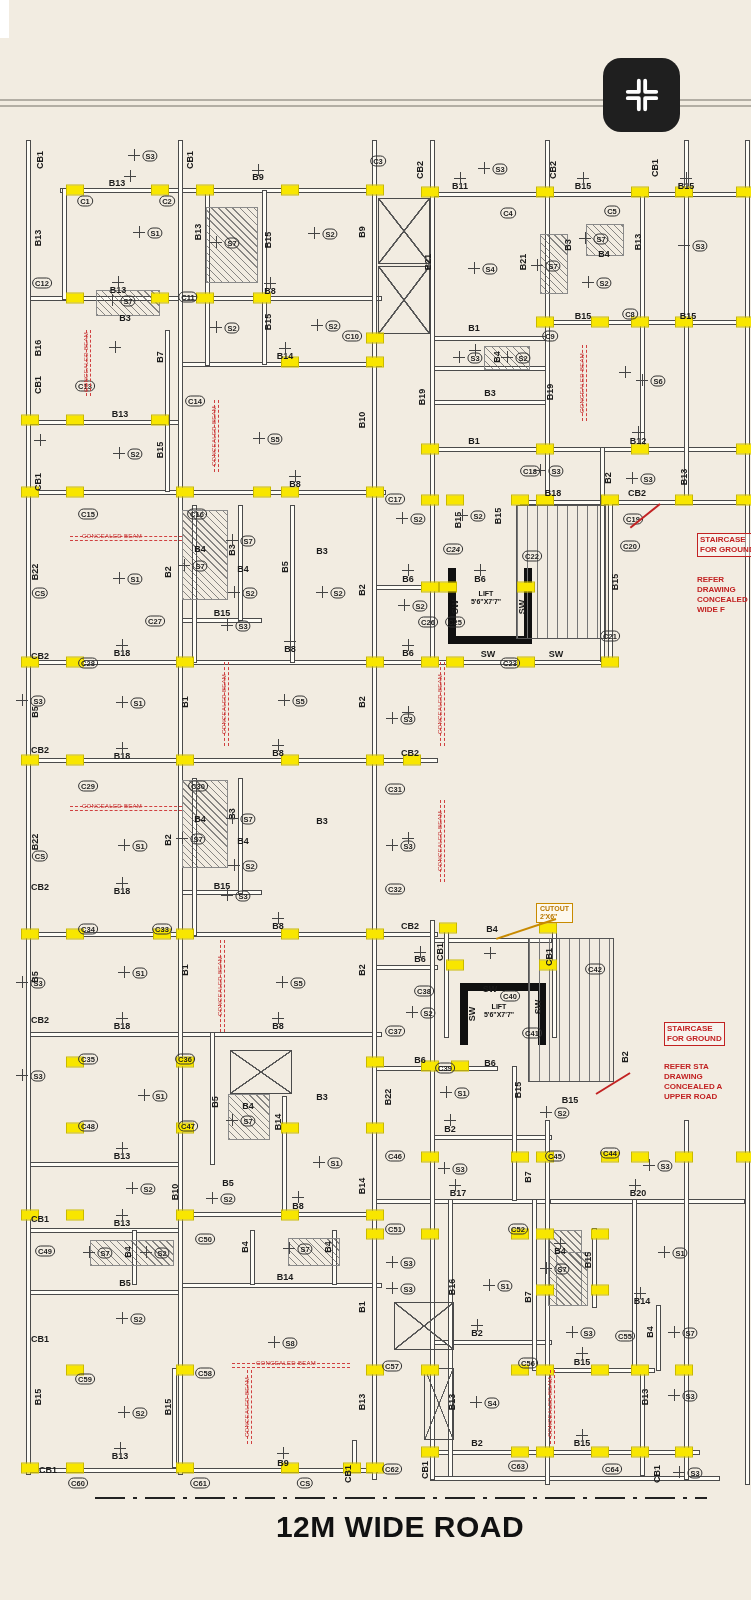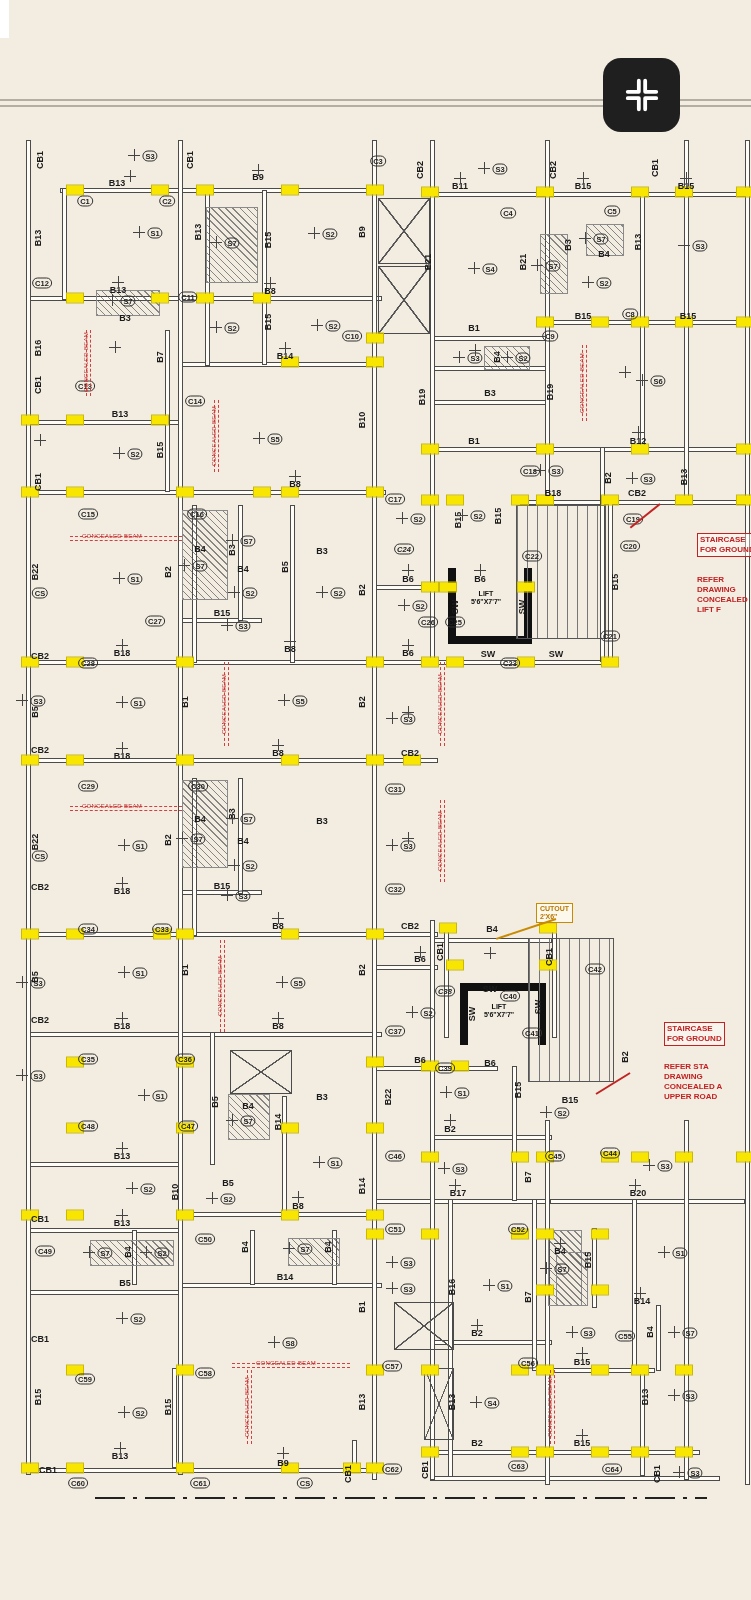--- a/index.html
+++ b/index.html
@@ -445,35 +445,35 @@
       <div class="circ" style="left: 195px; top: 401px;">C14</div>
       <div class="circ" style="left: 88px; top: 514px;">C15</div>
       <div class="circ" style="left: 197px; top: 514px;">C16</div>
       <div class="circ" style="left: 395px; top: 499px;">C17</div>
       <div class="circ" style="left: 530px; top: 471px;">C18</div>
       <div class="circ" style="left: 633px; top: 519px;">C19</div>
       <div class="circ" style="left: 630px; top: 546px;">C20</div>
       <div class="circ" style="left: 610px; top: 636px;">C21</div>
       <div class="circ" style="left: 532px; top: 556px;">C22</div>
       <div class="circ" style="left: 510px; top: 663px;">C23</div>
-      <div class="circ" style="left: 404px; top: 549px; font-style: italic;">C24</div>
+      <div class="circ" style="left: 453px; top: 549px; font-style: italic;">C24</div>
       <div class="circ" style="left: 455px; top: 622px;">C25</div>
       <div class="circ" style="left: 428px; top: 622px;">C26</div>
       <div class="circ" style="left: 155px; top: 621px;">C27</div>
       <div class="circ" style="left: 88px; top: 663px;">C28</div>
       <div class="circ" style="left: 88px; top: 786px;">C29</div>
       <div class="circ" style="left: 198px; top: 786px;">C30</div>
       <div class="circ" style="left: 395px; top: 789px;">C31</div>
       <div class="circ" style="left: 395px; top: 889px;">C32</div>
       <div class="circ" style="left: 162px; top: 929px;">C33</div>
       <div class="circ" style="left: 88px; top: 929px;">C34</div>
       <div class="circ" style="left: 88px; top: 1059px;">C35</div>
       <div class="circ" style="left: 185px; top: 1059px;">C36</div>
       <div class="circ" style="left: 395px; top: 1031px;">C37</div>
-      <div class="circ" style="left: 445px; top: 991px; font-style: italic;">C38</div>
+      <div class="circ" style="left: 424px; top: 991px;">C38</div>
       <div class="circ" style="left: 445px; top: 1068px;">C39</div>
       <div class="circ" style="left: 510px; top: 996px;">C40</div>
       <div class="circ" style="left: 532px; top: 1033px;">C41</div>
       <div class="circ" style="left: 595px; top: 969px;">C42</div>
       <div class="circ" style="left: 610px; top: 1153px;">C44</div>
       <div class="circ" style="left: 555px; top: 1156px;">C45</div>
       <div class="circ" style="left: 395px; top: 1156px;">C46</div>
       <div class="circ" style="left: 188px; top: 1126px;">C47</div>
       <div class="circ" style="left: 88px; top: 1126px;">C48</div>
       <div class="circ" style="left: 45px; top: 1251px;">C49</div>
@@ -698,21 +698,21 @@
       <div class="lbl red v" style="left: 247px; top: 1407px;">CONCEALED BEAM</div>
       <div class="lbl red v" style="left: 550px; top: 1407px;">CONCEALED BEAM</div>
       <div class="ann boxed" style="left: 697px; top: 533px;">
         <div>STAIRCASE</div>
         <div>FOR GROUND</div>
       </div>
       <div class="ann" style="left: 697px; top: 575px;">
         <div>REFER</div>
         <div>DRAWING</div>
         <div>CONCEALED</div>
-        <div>LIFT F</div>
+        <div>WIDE F</div>
       </div>
       <div class="ann boxed" style="left: 664px; top: 1022px;">
         <div>STAIRCASE</div>
         <div>FOR GROUND</div>
       </div>
       <div class="ann" style="left: 664px; top: 1062px;">
         <div>REFER    STA</div>
         <div>DRAWING</div>
         <div>CONCEALED A</div>
         <div>UPPER ROAD</div>
@@ -727,13 +727,14 @@
       </div>
       <div class="lift" style="left: 499px; top: 1011px;">
         <div>LIFT</div>
         <div>5'6"X7'7"</div>
       </div>
       <div class="arrow" style="left: 660px; top: 503px; width: 38.4187px; background: rgb(194, 34, 34); transform: rotate(2.46685rad);"></div>
       <div class="arrow" style="left: 596px; top: 1093px; width: 39.9625px; background: rgb(194, 34, 34); transform: rotate(-0.553294rad);"></div>
       <div class="arrow" style="left: 556px; top: 918px; width: 63.2456px; background: rgb(200, 138, 0); transform: rotate(2.81984rad);"></div>
     </div>
   <div class="road-line"></div>
+  <div class="road-label">12M WIDE ROAD</div>
 </div>
 
 </body></html>

